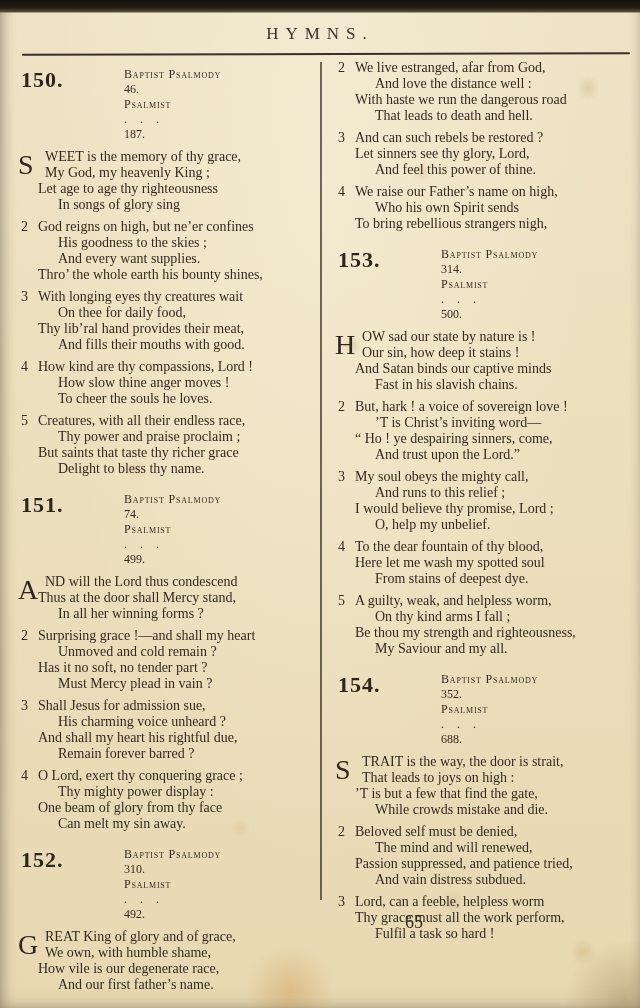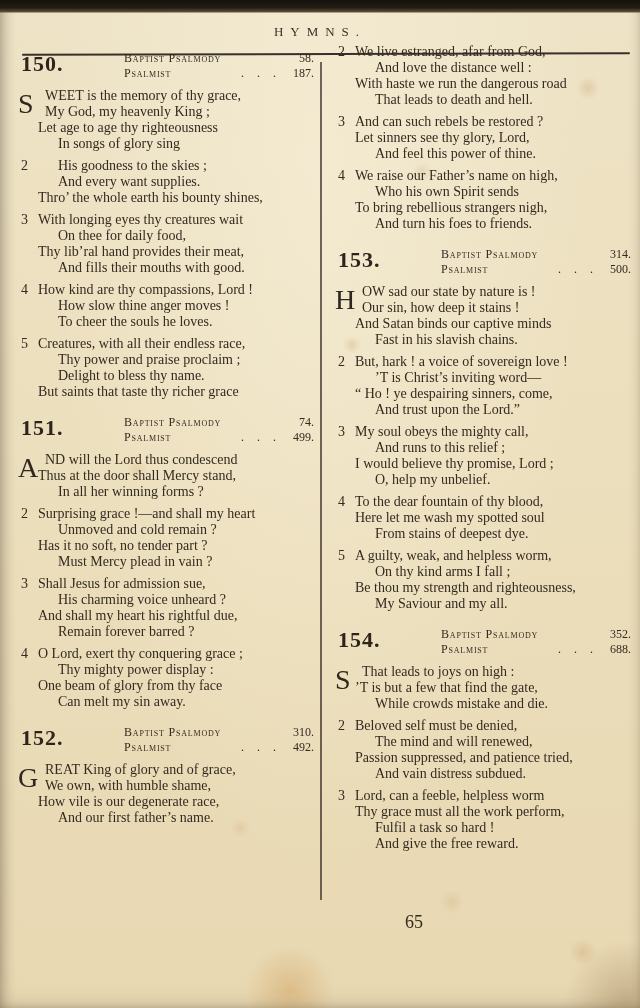--- a/index.html
+++ b/index.html
@@ -27,45 +27,45 @@
       inset 8px 0 14px -6px rgba(40,30,20,.35),
       inset -4px 0 10px -4px rgba(60,45,30,.20),
       inset 0 -8px 20px -8px rgba(80,60,40,.25);
   }
   .topbar{
     position:absolute;top:0;left:0;right:0;height:13px;
     background:linear-gradient(180deg,#15110c 0%,#241d14 60%,#5d5038 92%,rgba(93,80,56,0) 100%);
   }
   .running-head{
     position:absolute;top:24px;left:0;right:0;text-align:center;
-    font-size:13px;letter-spacing:7px;color:#3a322a;
+    font-size:17px;letter-spacing:7px;color:#3a322a;
   }
   .top-rule{
     position:absolute;top:53px;left:22px;width:608px;height:2px;
     background:#38302a;border-radius:1px;transform:rotate(-0.15deg);
   }
   .col-divider{
     position:absolute;top:62px;left:320px;width:2px;height:838px;
     background:rgba(58,48,40,.72);
   }
   .col{
-    position:absolute;top:44px;width:298px;
+    position:absolute;top:60px;width:298px;
     font-size:14px;line-height:16px;
   }
   .col-left{left:16px;}
   .col-right{left:333px;}
 
   .hymn-head{display:flex;margin:5px 0 7px 0;}
   .hymn-head.spaced{margin-top:13px;}
   .hnum{
     font-size:22px;font-weight:bold;letter-spacing:1px;
     padding-left:5px;line-height:24px;padding-top:3px;color:#2d251c;
   }
   .cite{margin-left:auto;width:190px;font-size:12px;line-height:15px;padding-top:2px;}
-  .cite-row{display:flex;align-items:baseline;}
+  .cite-row{display:flex;align-items:baseline;flex-direction:column;}
   .cite-name{font-variant:small-caps;letter-spacing:.8px;white-space:nowrap;}
   .cite-dots{flex:1;text-align:right;letter-spacing:5px;padding-right:12px;overflow:hidden;}
   .cite-sp{flex:1;}
   .cite-num{white-space:nowrap;}
 
   .verse{position:relative;margin-bottom:6px;}
   .vnum{position:absolute;left:5px;top:0;}
   .line{padding-left:22px;white-space:nowrap;}
   .line.lb{padding-left:42px;}
   .line.dc{padding-left:29px;}
@@ -88,39 +88,40 @@
   <div class="col-divider"></div>
 
   <div class="col col-left">
 
     <div class="hymn-head">
       <div class="hnum">150.</div>
       <div class="cite">
         <div class="cite-row">
           <span class="cite-name">Baptist Psalmody</span>
           <span class="cite-sp"></span>
-          <span class="cite-num">58.</span>
+          <span class="cite-num">46.</span>
         </div>
         <div class="cite-row">
           <span class="cite-name">Psalmist</span>
           <span class="cite-dots">. . .</span>
           <span class="cite-num">187.</span>
         </div>
       </div>
     </div>
 
     <div class="verse">
       <span class="dropcap">S</span>
       <div class="line dc">WEET is the memory of thy grace,</div>
       <div class="line dc">My God, my heavenly King ;</div>
       <div class="line la">Let age to age thy righteousness</div>
       <div class="line lb">In songs of glory sing</div>
     </div>
     <div class="verse">
       <span class="vnum">2</span>
+      <div class="line la">God reigns on high, but ne’er confines</div>
       <div class="line lb">His goodness to the skies ;</div>
       <div class="line lb">And every want supplies.</div>
       <div class="line la">Thro’ the whole earth his bounty shines,</div>
     </div>
     <div class="verse">
       <span class="vnum">3</span>
       <div class="line la">With longing eyes thy creatures wait</div>
       <div class="line lb">On thee for daily food,</div>
       <div class="line la">Thy lib’ral hand provides their meat,</div>
       <div class="line lb">And fills their mouths with good.</div>
@@ -128,22 +129,22 @@
     <div class="verse">
       <span class="vnum">4</span>
       <div class="line la">How kind are thy compassions, Lord !</div>
       <div class="line lb">How slow thine anger moves !</div>
       <div class="line lb">To cheer the souls he loves.</div>
     </div>
     <div class="verse">
       <span class="vnum">5</span>
       <div class="line la">Creatures, with all their endless race,</div>
       <div class="line lb">Thy power and praise proclaim ;</div>
+      <div class="line la">But saints that taste thy richer grace</div>
       <div class="line lb">Delight to bless thy name.</div>
-      <div class="line la">But saints that taste thy richer grace</div>
     </div>
 
     <div class="hymn-head spaced">
       <div class="hnum">151.</div>
       <div class="cite">
         <div class="cite-row">
           <span class="cite-name">Baptist Psalmody</span>
           <span class="cite-sp"></span>
           <span class="cite-num">74.</span>
         </div>
@@ -221,21 +222,20 @@
       <span class="vnum">3</span>
       <div class="line la">And can such rebels be restored ?</div>
       <div class="line la">Let sinners see thy glory, Lord,</div>
       <div class="line lb">And feel this power of thine.</div>
     </div>
     <div class="verse">
       <span class="vnum">4</span>
       <div class="line la">We raise our Father’s name on high,</div>
       <div class="line lb">Who his own Spirit sends</div>
       <div class="line la">To bring rebellious strangers nigh,</div>
-      <div class="line lb">And turn his foes to friends.</div>
     </div>
 
     <div class="hymn-head spaced">
       <div class="hnum">153.</div>
       <div class="cite">
         <div class="cite-row">
           <span class="cite-name">Baptist Psalmody</span>
           <span class="cite-sp"></span>
           <span class="cite-num">314.</span>
         </div>
@@ -293,34 +293,34 @@
         <div class="cite-row">
           <span class="cite-name">Psalmist</span>
           <span class="cite-dots">. . .</span>
           <span class="cite-num">688.</span>
         </div>
       </div>
     </div>
 
     <div class="verse">
       <span class="dropcap">S</span>
+      <div class="line dc">TRAIT is the way, the door is strait,</div>
       <div class="line dc">That leads to joys on high :</div>
       <div class="line la">’T is but a few that find the gate,</div>
       <div class="line lb">While crowds mistake and die.</div>
     </div>
     <div class="verse">
       <span class="vnum">2</span>
       <div class="line la">Beloved self must be denied,</div>
       <div class="line lb">The mind and will renewed,</div>
       <div class="line la">Passion suppressed, and patience tried,</div>
       <div class="line lb">And vain distress subdued.</div>
     </div>
     <div class="verse">
       <span class="vnum">3</span>
       <div class="line la">Lord, can a feeble, helpless worm</div>
       <div class="line la">Thy grace must all the work perform,</div>
       <div class="line lb">Fulfil a task so hard !</div>
-      <div class="line lb">And give the free reward.</div>
     </div>
   </div>
 
   <div class="page-number">65</div>
 </div>
 
 </body></html>

